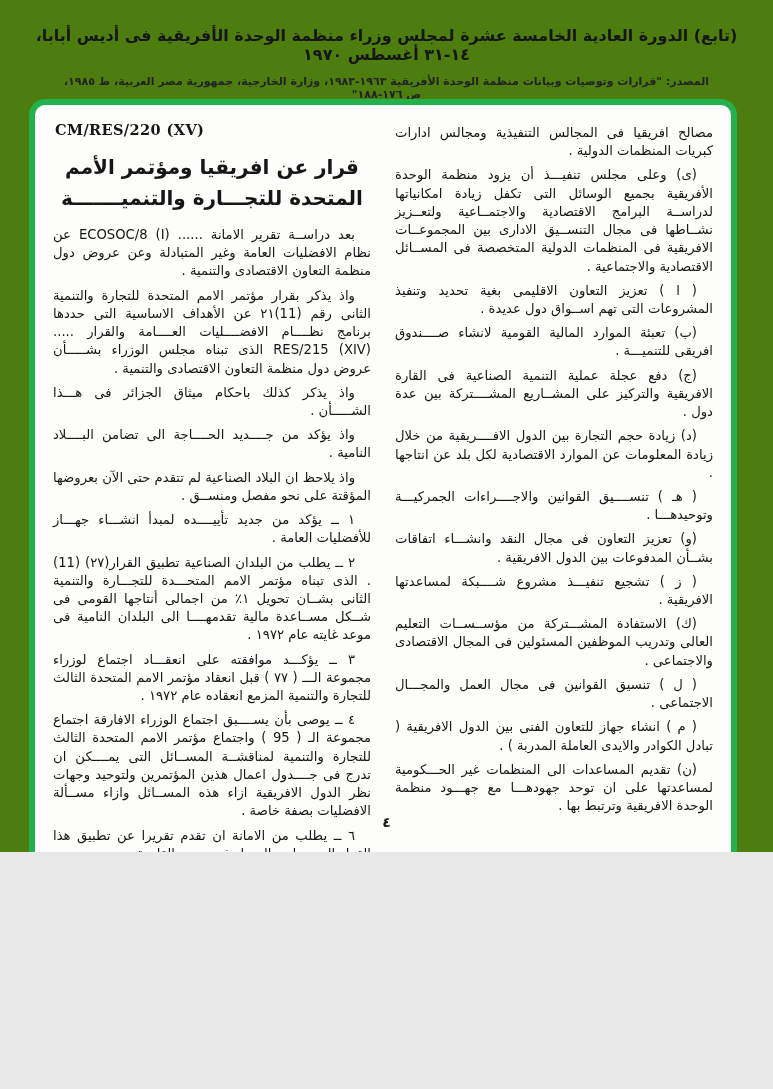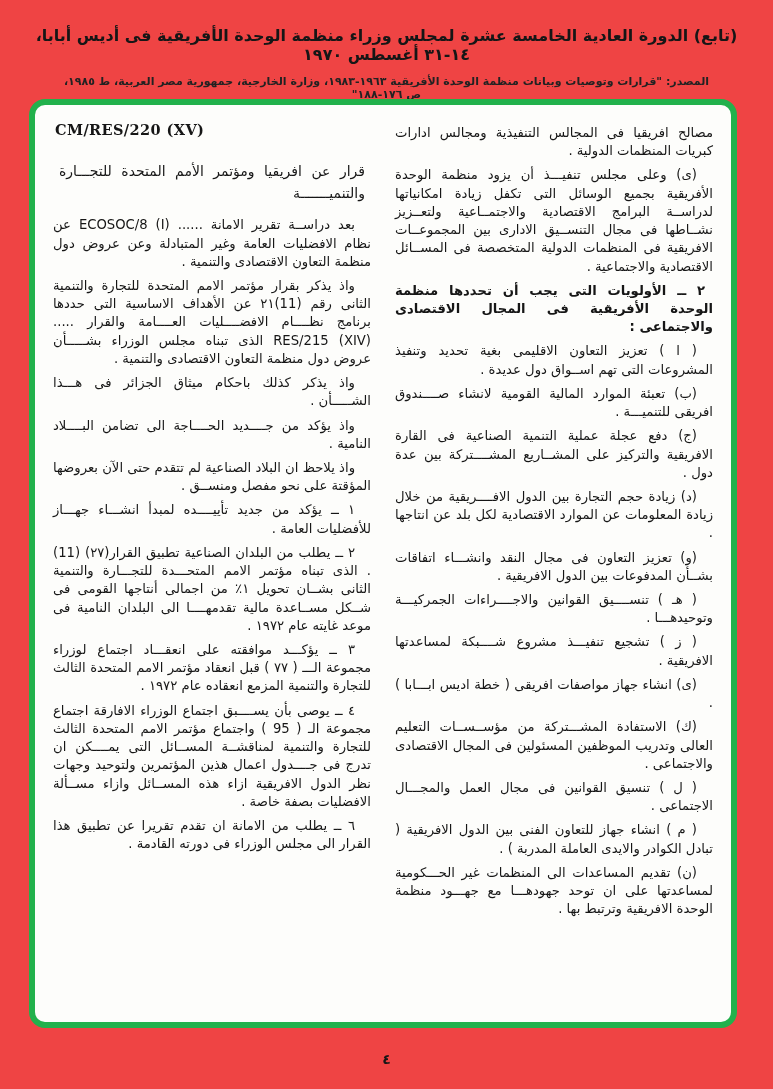--- a/index.html
+++ b/index.html
@@ -1,19 +1,19 @@
 <!DOCTYPE html>
 <html lang="ar"><head>
 <meta charset="utf-8">
 <style>
   html,body{margin:0;padding:0;background:#e8e8e8;}
   .page{
     position:relative;
-    width:773px;height:1089px;
-    background:#ef4444;
+    width:773px;height:852px;
+    background:#4d7c0f;
     font-family:"DejaVu Sans",sans-serif;
     color:#161616;
     overflow:hidden;
     margin:0 auto;
   }
   
   .header{position:absolute;top:26px;left:0;width:100%;text-align:center;direction:rtl;}
   .header-line1{font-size:16px;font-weight:bold;letter-spacing:.2px;padding:0 30px;}
   .header-line2{font-size:11px;font-weight:bold;margin-top:11px;color:#222;padding:0 60px;}
   
@@ -30,24 +30,24 @@
   .cols{direction:rtl;display:flex;gap:24px;height:100%;}
   .col{flex:1 1 0;text-align:justify;font-size:13.2px;line-height:1.38;}
   .col p{margin:6px 0;text-indent:16px;}
   .col p.noindent{text-indent:0;}
   .col p.bold{font-weight:bold;text-indent:8px;}
   
   .docnum{
     direction:ltr;text-align:left;
     font-family:"DejaVu Serif",serif;
     font-size:14.5px;font-weight:bold;letter-spacing:.4px;
-    margin:2px 0 21px 2px;
+    margin:2px 0 12px 2px;
   }
   .res-title{
-    font-size:14px;font-weight:normal;
+    font-size:20px;font-weight:bold;text-align:center;
     margin:2px 6px 12px 6px;line-height:1.55;
   }
   
   .page-num{
     position:absolute;bottom:22px;left:0;width:100%;
     text-align:center;font-size:14px;font-weight:bold;direction:rtl;
   }
 </style>
 </head>
 <body>
@@ -58,29 +58,27 @@
     <div class="header-line1">(تابع) الدورة العادية الخامسة عشرة لمجلس وزراء منظمة الوحدة الأفريقية فى أديس أبابا، ١٤-٣١ أغسطس ١٩٧٠</div>
     <div class="header-line2">المصدر: "قرارات وتوصيات وبيانات منظمة الوحدة الأفريقية ١٩٦٣-١٩٨٣، وزارة الخارجية، جمهورية مصر العربية، ط ١٩٨٥، ص ١٧٦-١٨٨"</div>
   </div>
 
   <div class="frame">
     <div class="cols">
 
       <section class="col">
         <p class="noindent">مصالح افريقيا فى المجالس التنفيذية ومجالس ادارات كبريات المنظمات الدولية .</p>
         <p>(ى) وعلى مجلس تنفيـــذ أن يزود منظمة الوحدة الأفريقية بجميع الوسائل التى تكفل زيادة امكانياتها لدراســة البرامج الاقتصادية والاجتمــاعية ولتعــزيز نشــاطها فى مجال التنســيق الادارى بين المجموعــات الافريقية فى المنظمات الدولية المتخصصة فى المســائل الاقتصادية والاجتماعية .</p>
-        <p class="bold">٢ ــ الأولويات التى يجب أن تحددها منظمة الوحدة الأفريقية فى المجال الاقتصادى والاجتماعى :</p>
         <p>( ا ) تعزيز التعاون الاقليمى بغية تحديد وتنفيذ المشروعات التى تهم اســواق دول عديدة .</p>
         <p>(ب) تعبئة الموارد المالية القومية لانشاء صــــندوق افريقى للتنميـــة .</p>
         <p>(ج) دفع عجلة عملية التنمية الصناعية فى القارة الافريقية والتركيز على المشــاريع المشــــتركة بين عدة دول .</p>
         <p>(د) زيادة حجم التجارة بين الدول الافــــريقية من خلال زيادة المعلومات عن الموارد الاقتصادية لكل بلد عن انتاجها .</p>
+        <p>( هـ ) تنســــيق القوانين والاجــــراءات الجمركيـــة وتوحيدهـــا .</p>
         <p>(و) تعزيز التعاون فى مجال النقد وانشـــاء اتفاقات بشــأن المدفوعات بين الدول الافريقية .</p>
-        <p>( هـ ) تنســــيق القوانين والاجــــراءات الجمركيـــة وتوحيدهـــا .</p>
         <p>( ز ) تشجيع تنفيـــذ مشروع شــــبكة لمساعدتها الافريقية .</p>
-        <p>(ى) انشاء جهاز مواصفات افريقى ( خطة اديس ابـــابا ) .</p>
         <p>(ك) الاستفادة المشـــتركة من مؤســســات التعليم العالى وتدريب الموظفين المسئولين فى المجال الاقتصادى والاجتماعى .</p>
         <p>( ل ) تنسيق القوانين فى مجال العمل والمجـــال الاجتماعى .</p>
         <p>( م ) انشاء جهاز للتعاون الفنى بين الدول الافريقية ( تبادل الكوادر والايدى العاملة المدربة ) .</p>
         <p>(ن) تقديم المساعدات الى المنظمات غير الحـــكومية لمساعدتها على ان توحد جهودهـــا مع جهـــود منظمة الوحدة الافريقية وترتبط بها .</p>
       </section>
 
       <section class="col">
         <div class="docnum">CM/RES/220 (XV)</div>
         <h2 class="res-title">قرار عن افريقيا ومؤتمر الأمم المتحدة للتجـــارة والتنميـــــــة</h2>
         <p>بعد دراســة تقرير الامانة ...... ‪ECOSOC/8 (I)‬ عن نظام الافضليات العامة وغير المتبادلة وعن عروض دول منظمة التعاون الاقتصادى والتنمية .</p>

